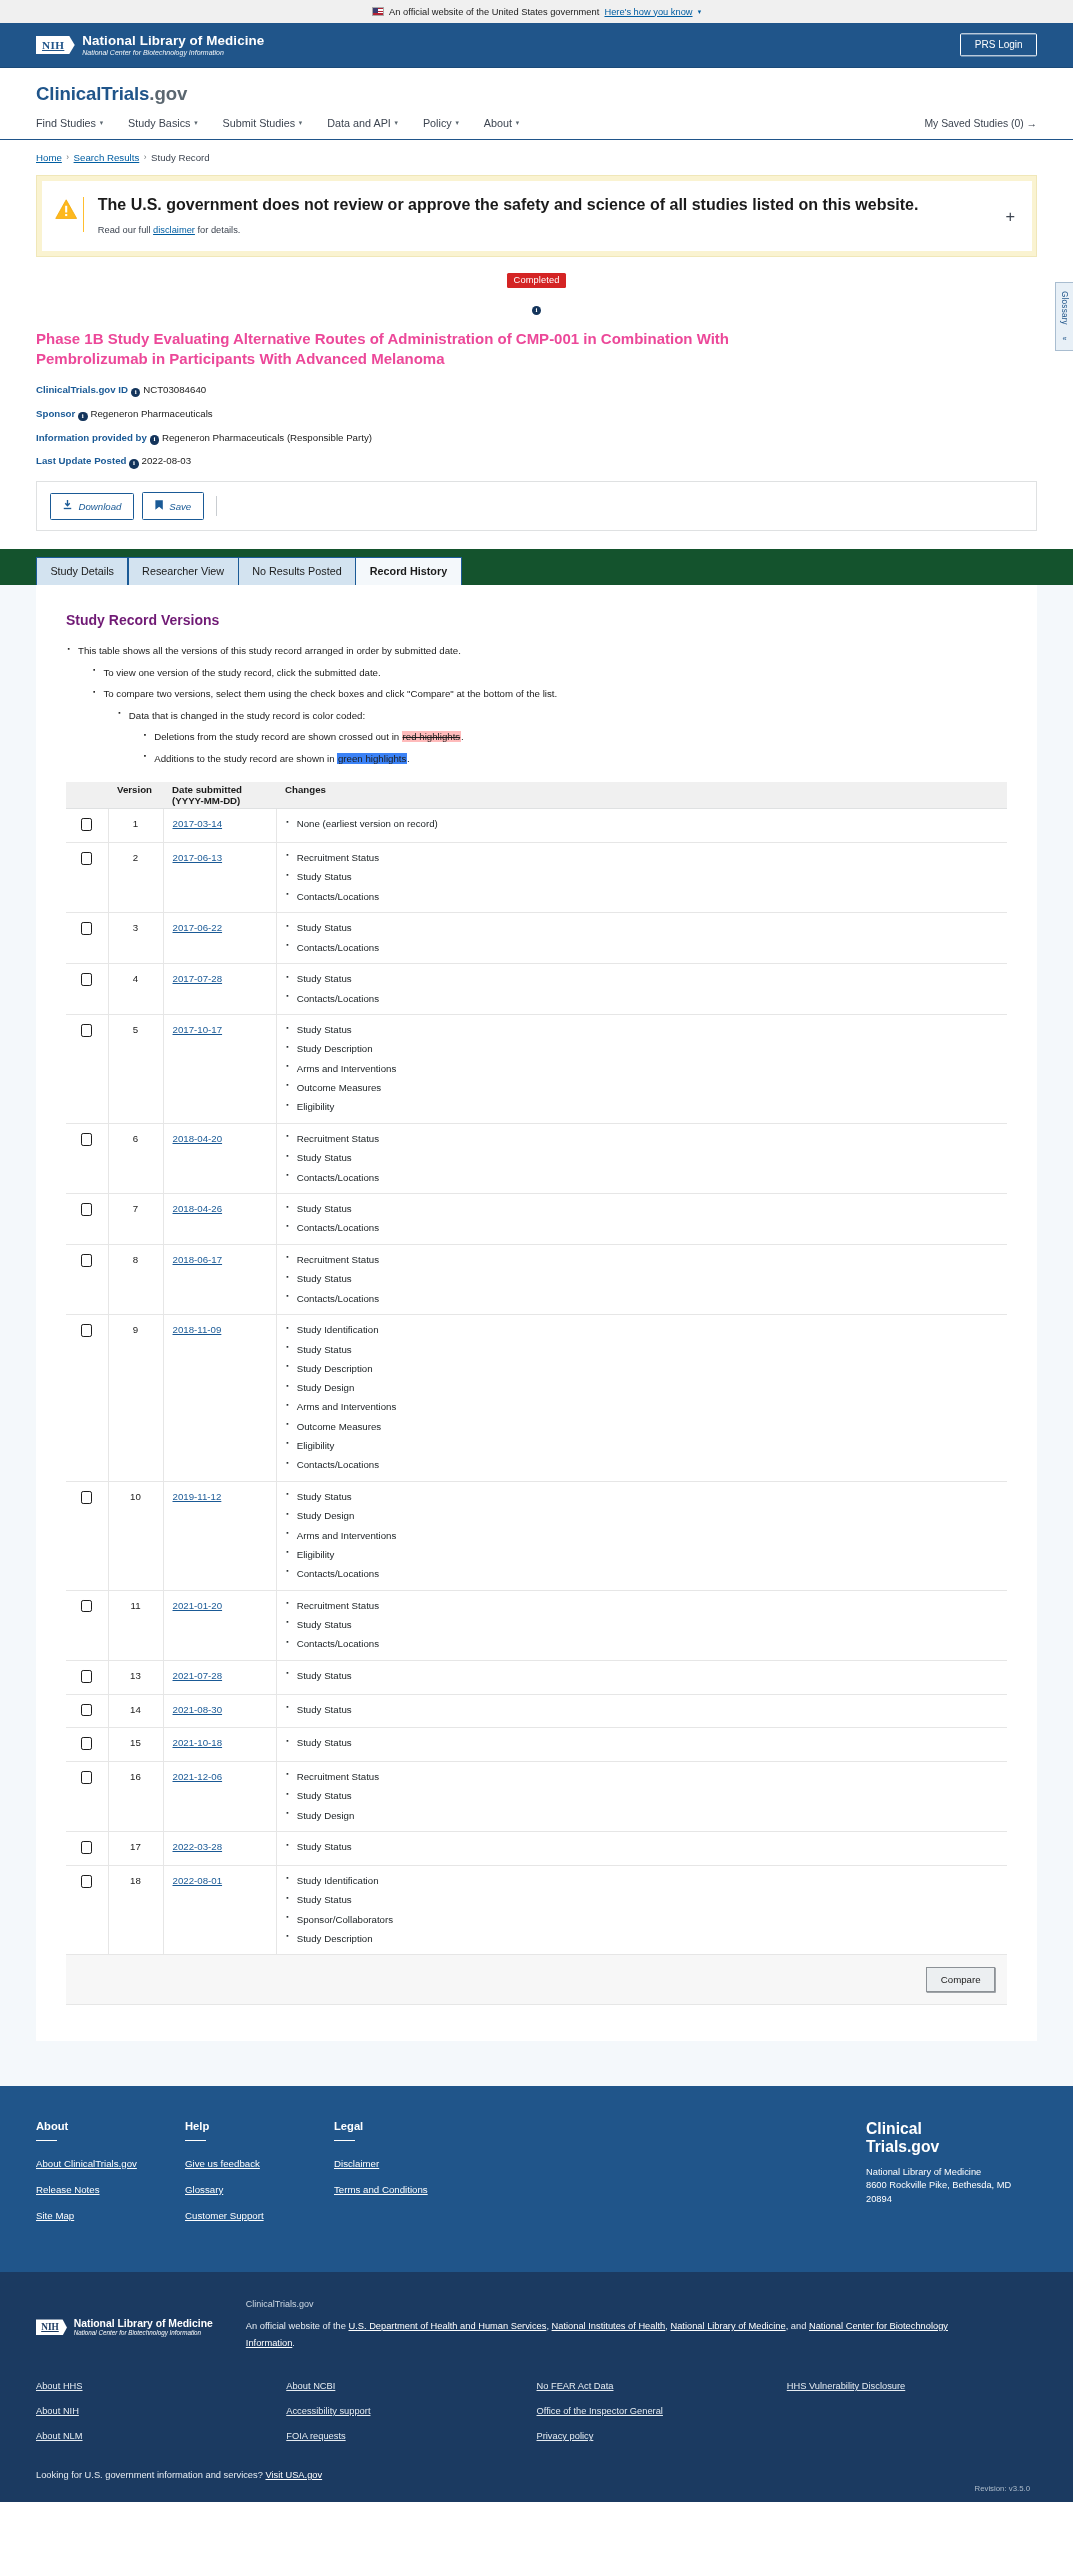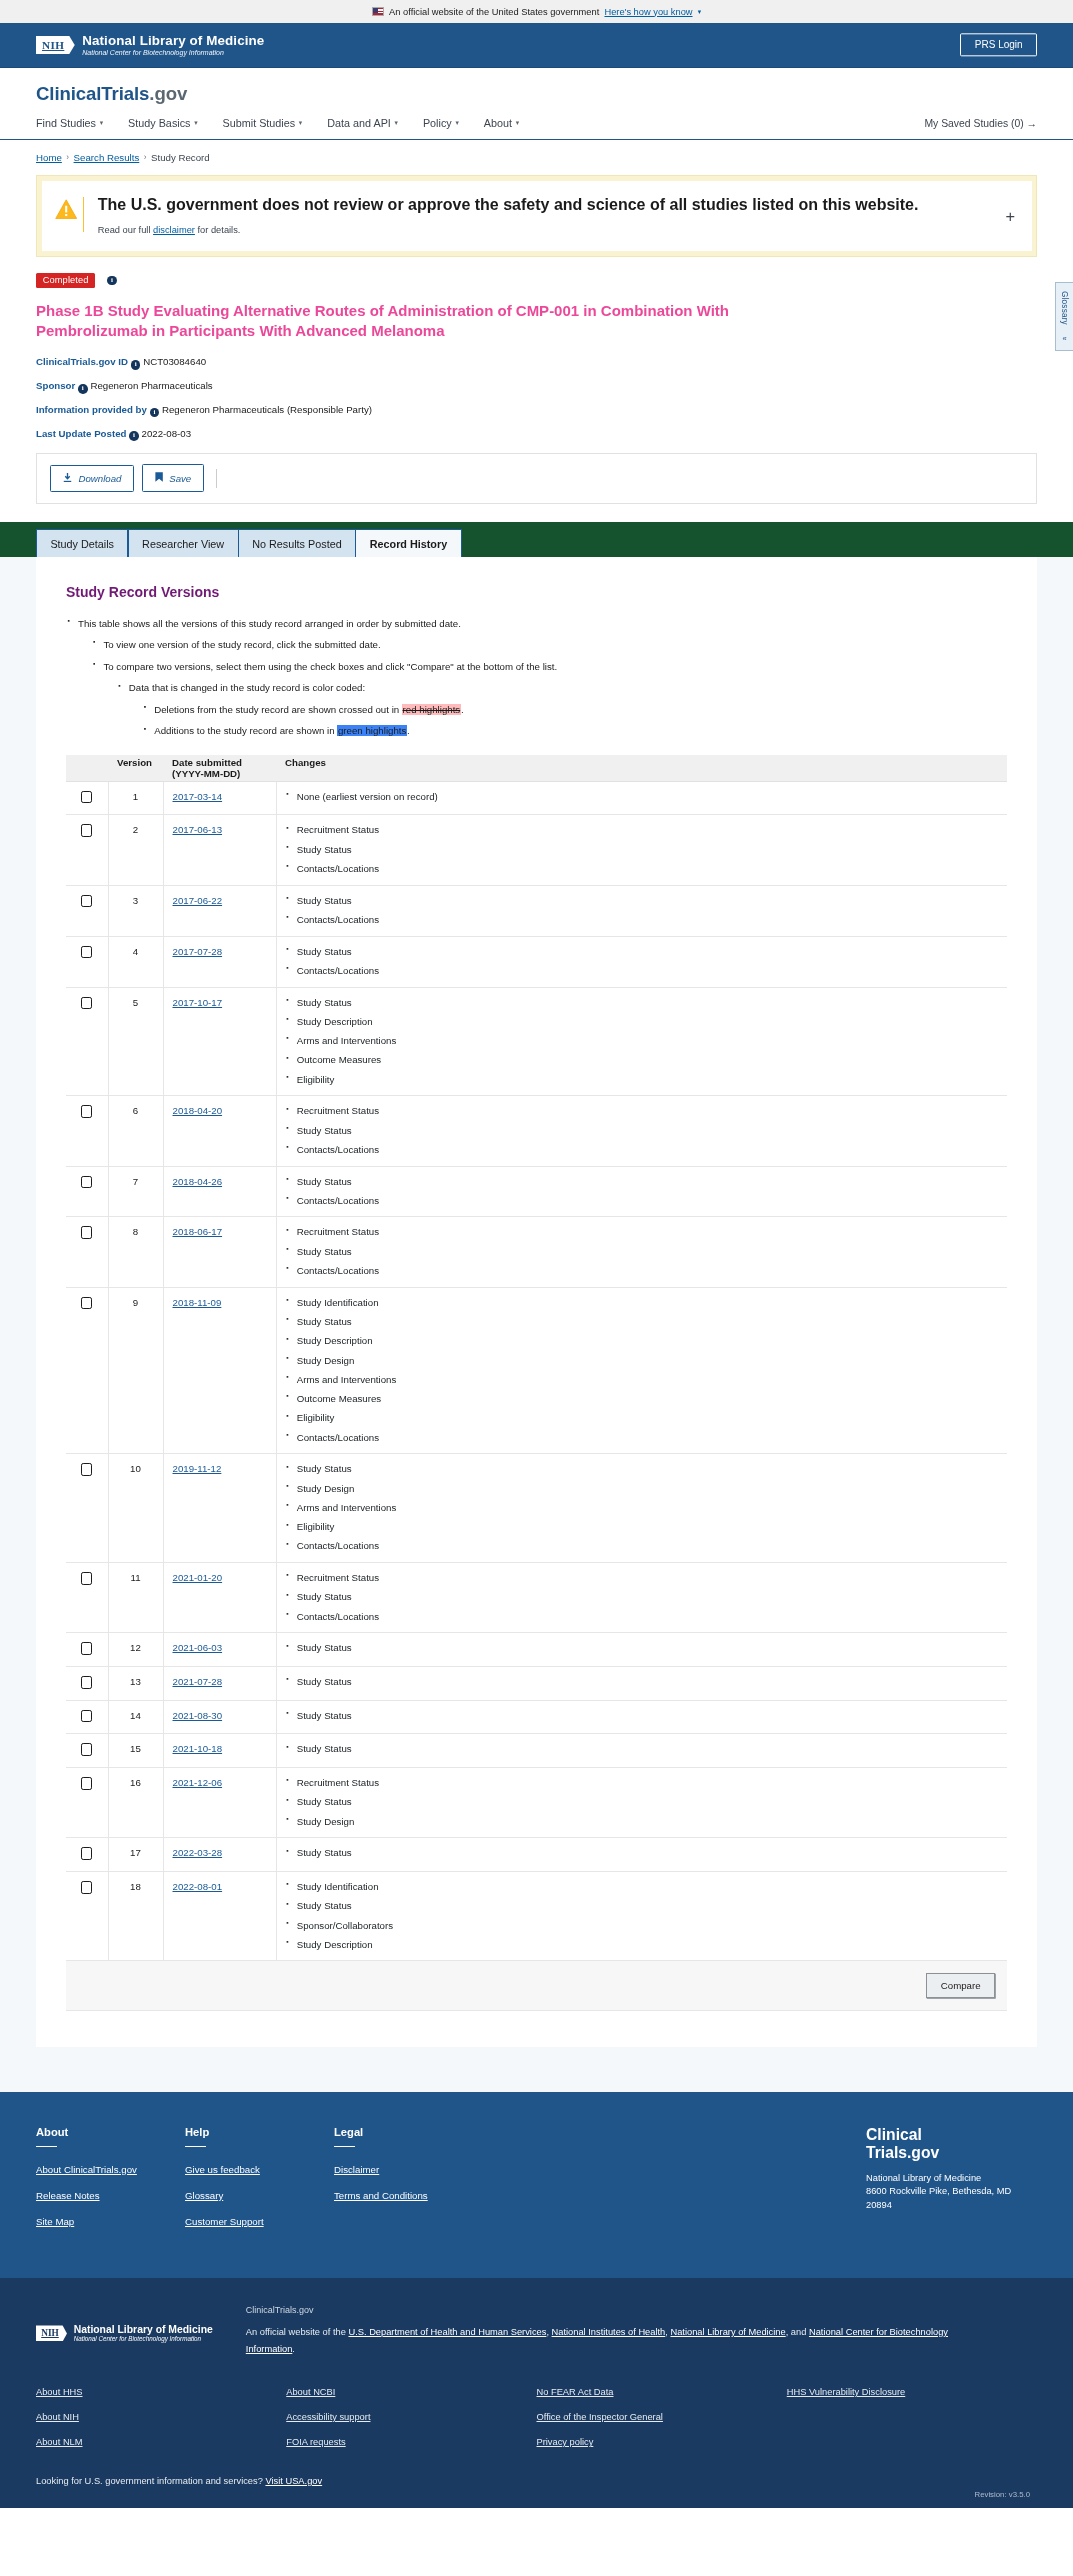--- a/index.html
+++ b/index.html
@@ -130,21 +130,21 @@
   .alert-title { font-size: 16px; font-weight: bold; color: #1b1b1b; line-height: 1.35; }
   .alert-sub { font-size: 9.3px; color: #3d4551; margin-top: 9px; }
   .alert-sub a { text-decoration: underline; }
   .alert-plus {
     position: absolute; right: 16.4px; top: 50%; transform: translateY(-50%);
     font-size: 16.4px; color: #3d4551; cursor: pointer; line-height: 1;
   }
 
   
   .study-meta { padding: 16.4px 36px 0 36px; }
-  .status-row { display: flex; align-items: center; gap: 12px; }
+  .status-row { display: flex; align-items: center; gap: 18px; flex-direction: column; }
   .status-badge {
     background: #d42424; color: #fff;
     font-size: 9.3px; padding: 2.2px 6.7px;
     border-radius: 1.5px; letter-spacing: 0.1px;
   }
   .info-dot {
     display: inline-block; width: 9.7px; height: 9.7px;
     border-radius: 50%; background: #14355c; color: #fff;
     font-size: 7px; line-height: 9.7px; text-align: center;
     font-family: "Liberation Serif", serif; font-weight: bold;
@@ -609,30 +609,20 @@
               <td>
                 <ul class="chg-list">
                   <li>Recruitment Status</li>
                   <li>Study Status</li>
                   <li>Contacts/Locations</li>
                 </ul>
               </td>
             </tr>
             <tr>
               <td class="c-chk"><span class="chk"></span></td>
-              <td class="c-ver">12</td>
-              <td class="c-date"><a href="#">2021-06-03</a></td>
-              <td>
-                <ul class="chg-list">
-                  <li>Study Status</li>
-                </ul>
-              </td>
-            </tr>
-            <tr>
-              <td class="c-chk"><span class="chk"></span></td>
               <td class="c-ver">13</td>
               <td class="c-date"><a href="#">2021-07-28</a></td>
               <td>
                 <ul class="chg-list">
                   <li>Study Status</li>
                 </ul>
               </td>
             </tr>
             <tr>
               <td class="c-chk"><span class="chk"></span></td>

